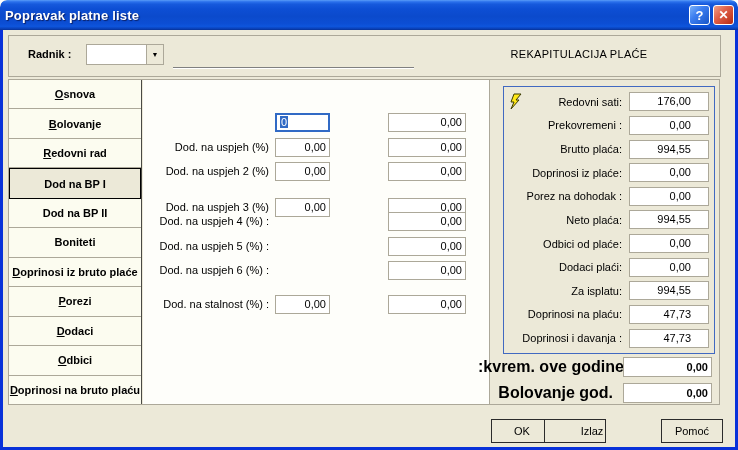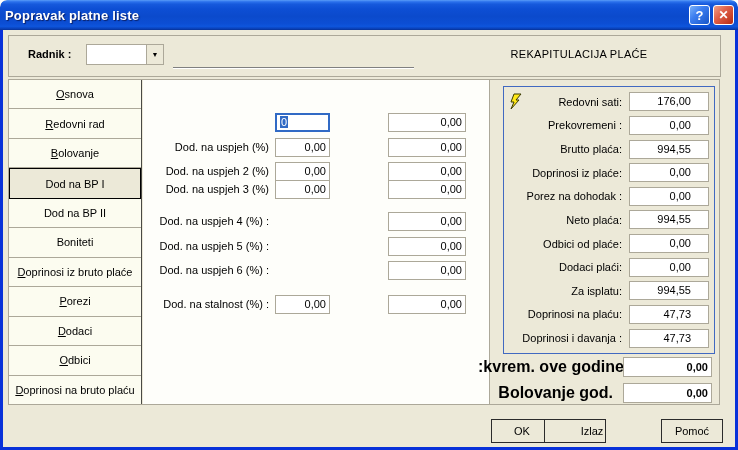--- a/index.html
+++ b/index.html
@@ -35,21 +35,21 @@
     box-shadow:0 1px 0 #fff;}
   .recap-title{position:absolute;left:420px;top:12px;width:300px;text-align:center;
     font-size:11px;font-weight:normal;letter-spacing:.3px;}
   
   .content-box{position:absolute;left:8px;top:79px;width:712px;height:326px;
     border:1px solid #aca899;background:#ECE9D8;}
   
   .sidebar{position:absolute;left:0;top:0;width:133px;height:324px;background:#FCFCF0;
     border-right:1px solid #4a4a45;display:flex;flex-direction:column;}
   .side-item{flex:1;display:flex;align-items:center;justify-content:center;font-size:11px;
-    border-bottom:1px solid #aca899;cursor:default;padding:0 2px;text-align:center;white-space:nowrap;}
+    border-bottom:1px solid #aca899;cursor:default;padding:0 2px;text-align:center;white-space:nowrap;font-weight:bold;}
   .side-item:last-child{border-bottom:none;}
   .side-item.selected{border:1px solid #000;background:#ECE9D8;}
   
   .middle{position:absolute;left:134px;top:0;width:347px;height:324px;background:#FEFEFA;
     border-right:1px solid #aca899;}
   .form-row{position:absolute;height:19px;left:0;width:100%;}
   .form-label{position:absolute;left:8px;width:118px;text-align:right;font-size:11px;line-height:19px;white-space:nowrap;}
   .tbox{position:absolute;height:19px;background:#fff;border:1px solid #aca899;font-size:11px;
     text-align:right;line-height:17px;padding:0 3px;}
   .f-col1{left:132px;width:55px;}
@@ -107,24 +107,24 @@
     <div class="name-line"></div>
     <span class="recap-title">REKAPITULACIJA PLAĆE</span>
   </div>
 
   <div class="content-box">
     <div class="sidebar" id="sidebar">
         <div class="side-item">
           <span><u>O</u>snova</span>
         </div>
         <div class="side-item">
+          <span><u>B</u>olovanje</span>
+        </div>
+        <div class="side-item">
           <span><u>R</u>edovni rad</span>
-        </div>
-        <div class="side-item">
-          <span><u>B</u>olovanje</span>
         </div>
         <div class="side-item selected">Dod na BP I</div>
         <div class="side-item">Dod na BP II</div>
         <div class="side-item">Boniteti</div>
         <div class="side-item">
           <span><u>D</u>oprinosi iz bruto plaće</span>
         </div>
         <div class="side-item">
           <span><u>P</u>orezi</span>
         </div>
@@ -146,21 +146,21 @@
         <div class="form-row" style="top: 58px;">
           <span class="form-label">Dod. na uspjeh (%)</span>
           <div class="tbox f-col1">0,00</div>
           <div class="tbox f-col2">0,00</div>
         </div>
         <div class="form-row" style="top: 82px;">
           <span class="form-label">Dod. na uspjeh 2 (%)</span>
           <div class="tbox f-col1">0,00</div>
           <div class="tbox f-col2">0,00</div>
         </div>
-        <div class="form-row" style="top: 100px; padding-left: 15px;">
+        <div class="form-row" style="top: 118px; padding-left: 15px;">
           <span class="form-label">Dod. na uspjeh 3 (%)</span>
           <div class="tbox f-col1">0,00</div>
           <div class="tbox f-col2">0,00</div>
         </div>
         <div class="form-row" style="top: 132px;">
           <span class="form-label">Dod. na uspjeh 4 (%) :</span>
           <div class="tbox f-col2">0,00</div>
         </div>
         <div class="form-row" style="top: 157px;">
           <span class="form-label">Dod. na uspjeh 5 (%) :</span>

